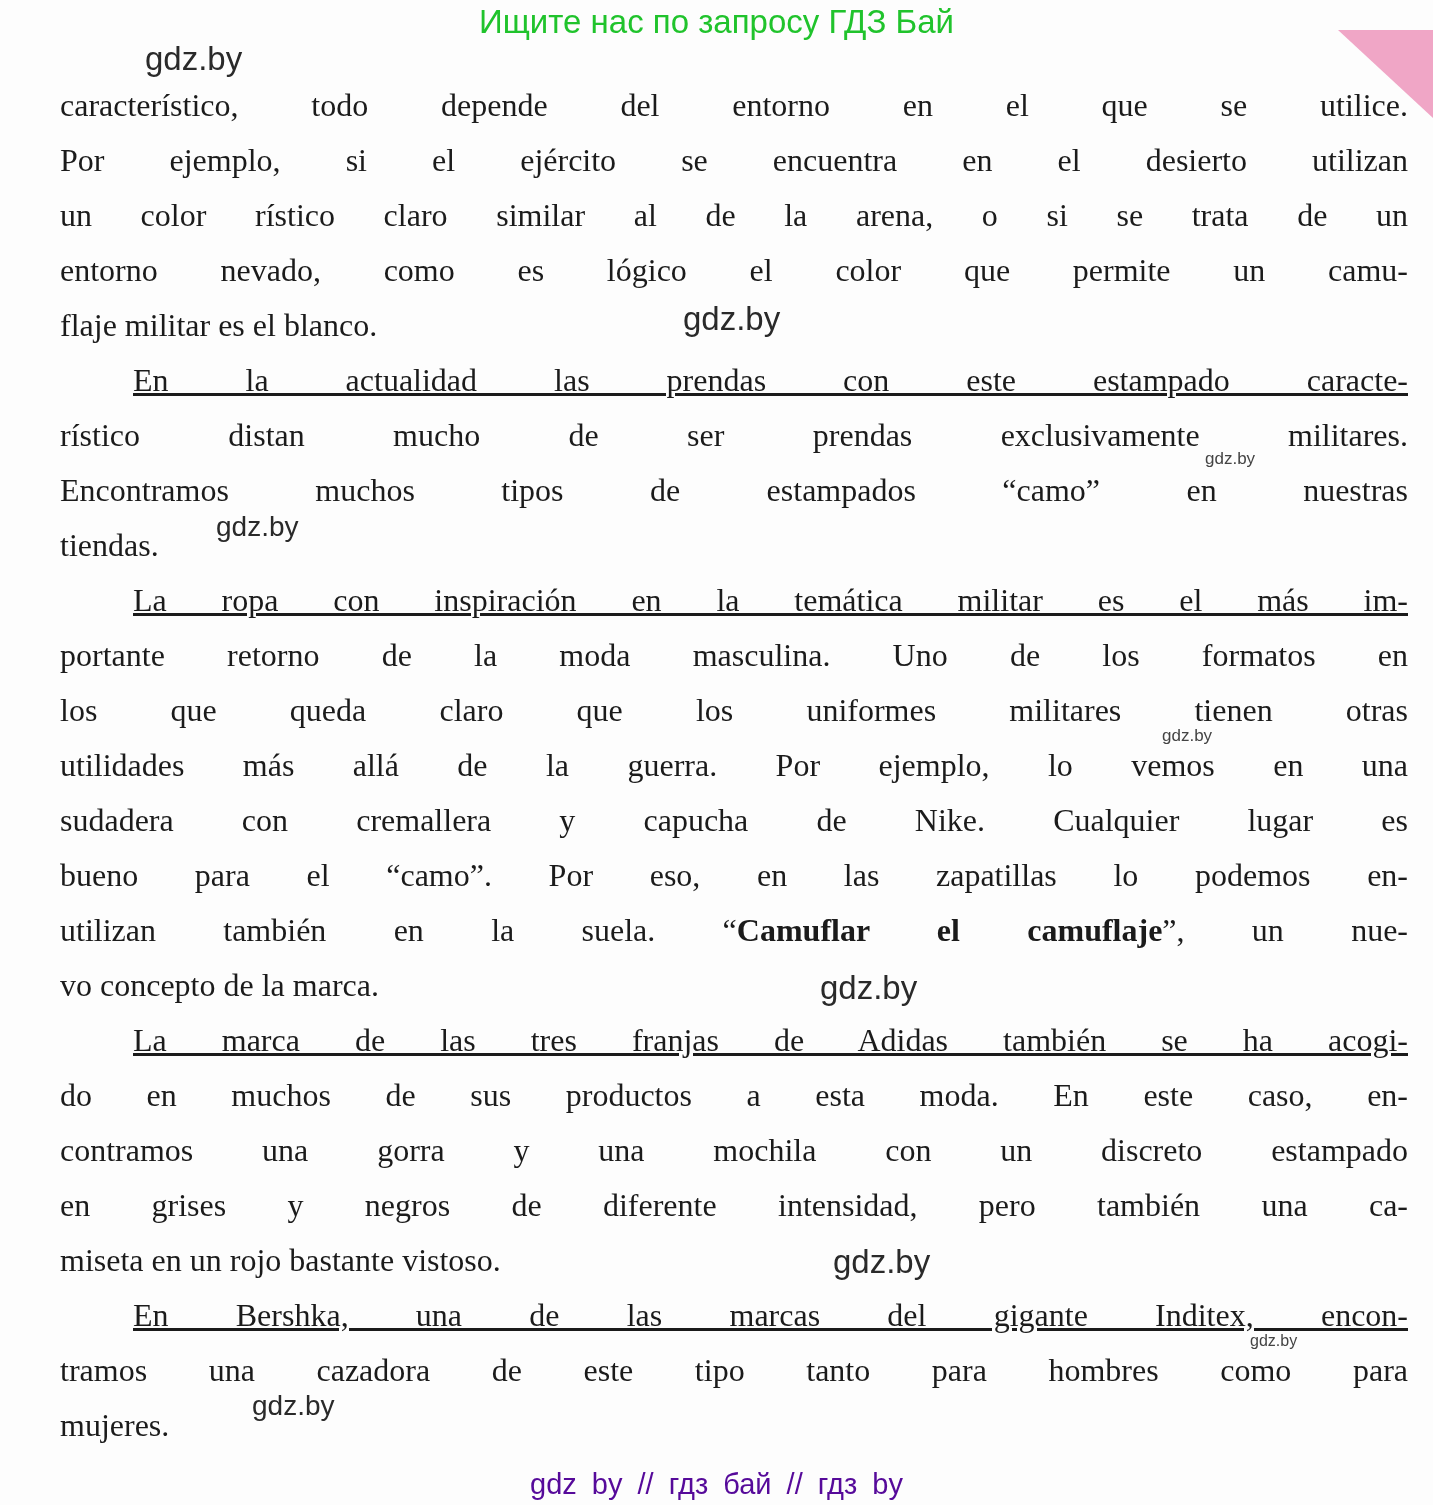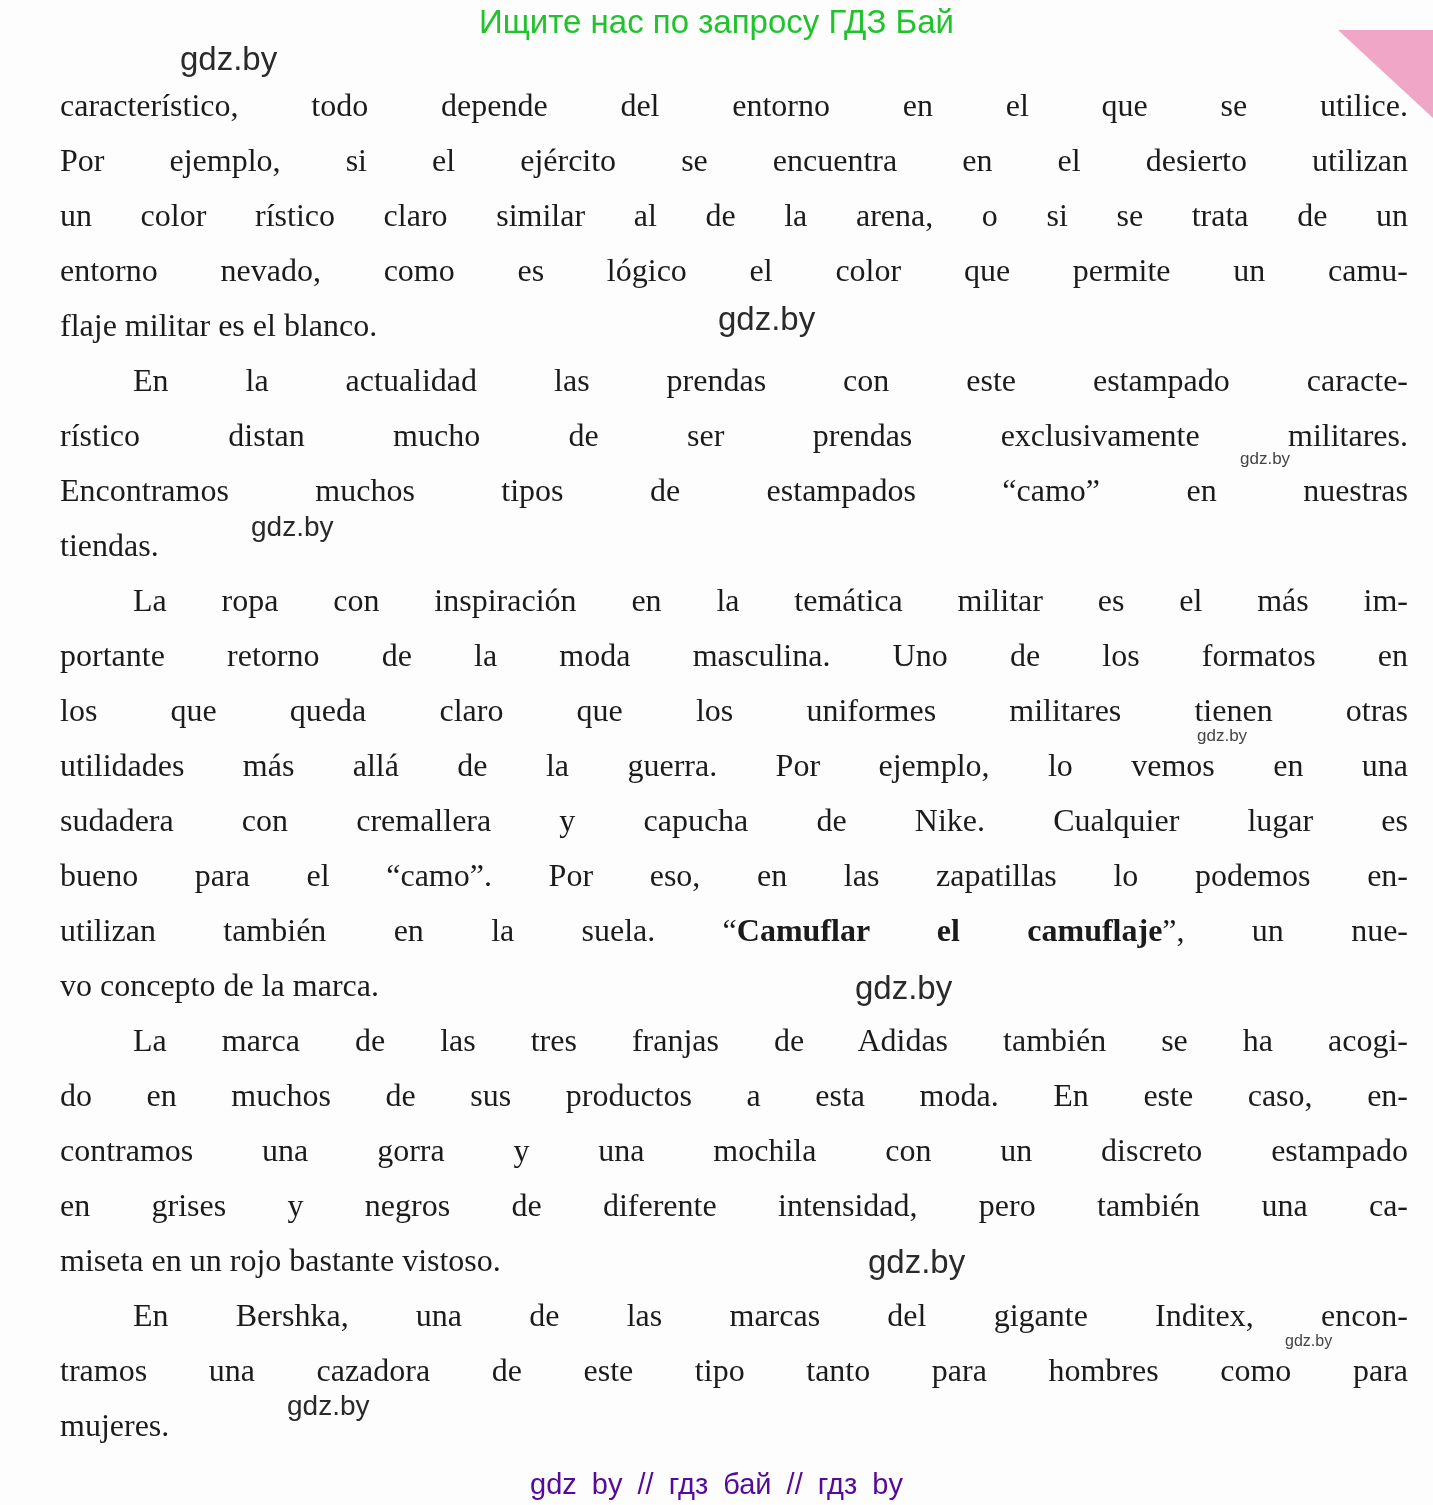--- a/index.html
+++ b/index.html
@@ -27,26 +27,26 @@
     font-size: 32px; line-height: 55px;
     color: #1b1b1b;
     margin-left: 18px;
   }
   .line {
     text-align: justify;
     text-align-last: justify;
     height: 55px; overflow: hidden; white-space: nowrap;
   }
   .line.last { text-align: left; text-align-last: left; }
-  .line.indent { padding-left: 73px; }
+  .line.indent { padding-left: 73px; text-decoration: underline; }
   .line b { font-weight: bold; }
   .wm {
     position: absolute;
     font-family: "Liberation Sans", "DejaVu Sans", sans-serif;
-    color: #2a2a2a; white-space: nowrap; margin-left: 35px;
+    color: #2a2a2a; white-space: nowrap;
   }
   .wm.small { color: #444; }
   #wm1 { left: 145px;  top: 40px;   font-size: 33px; }
   #wm2 { left: 683px;  top: 300px;  font-size: 33px; }
   #wm3 { left: 1205px; top: 449px;  font-size: 17px; }
   #wm4 { left: 216px;  top: 511px;  font-size: 28px; }
   #wm5 { left: 1162px; top: 726px;  font-size: 17px; }
   #wm6 { left: 820px;  top: 969px;  font-size: 33px; }
   #wm7 { left: 833px;  top: 1243px; font-size: 33px; }
   #wm8 { left: 1250px; top: 1332px; font-size: 16px; }

